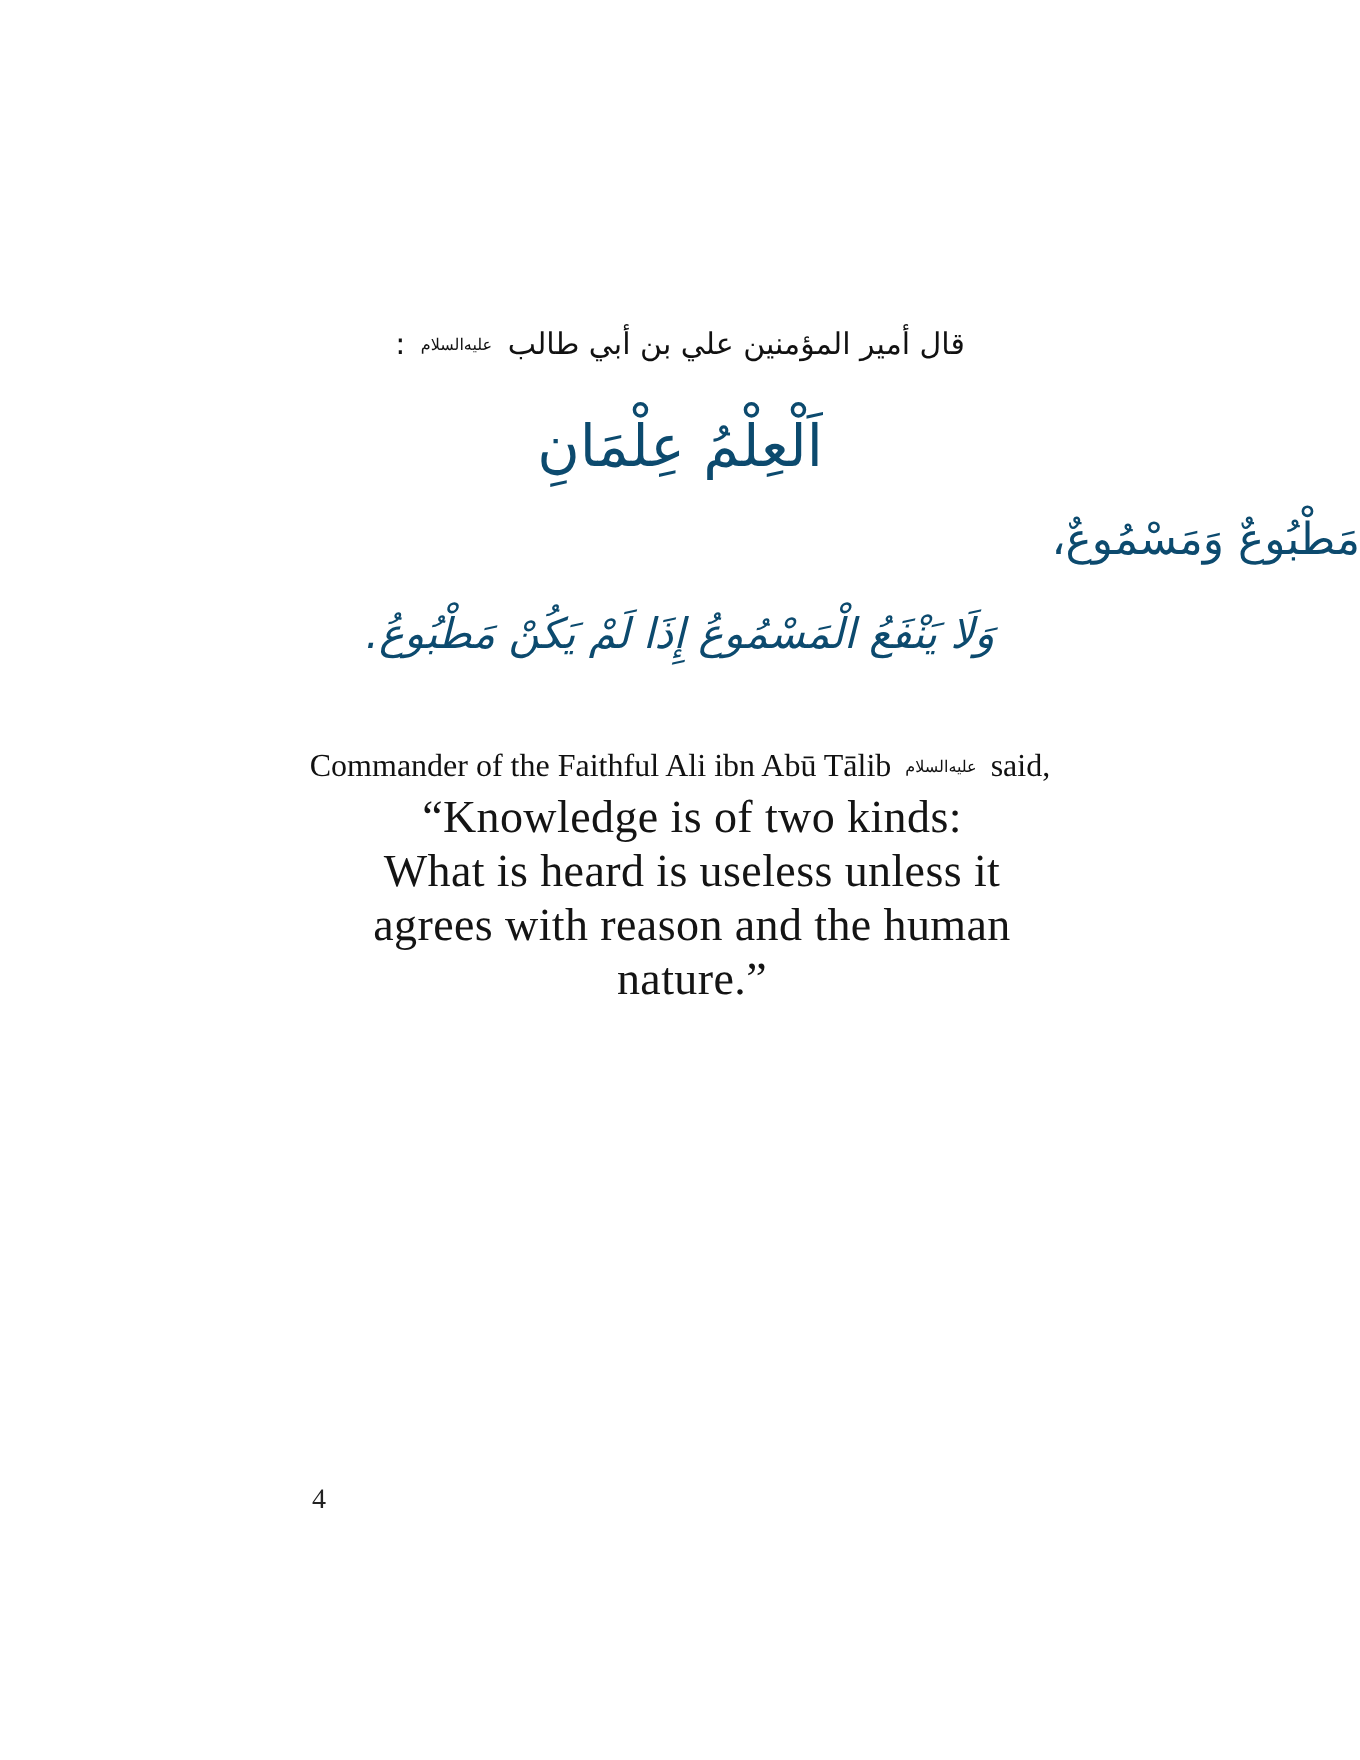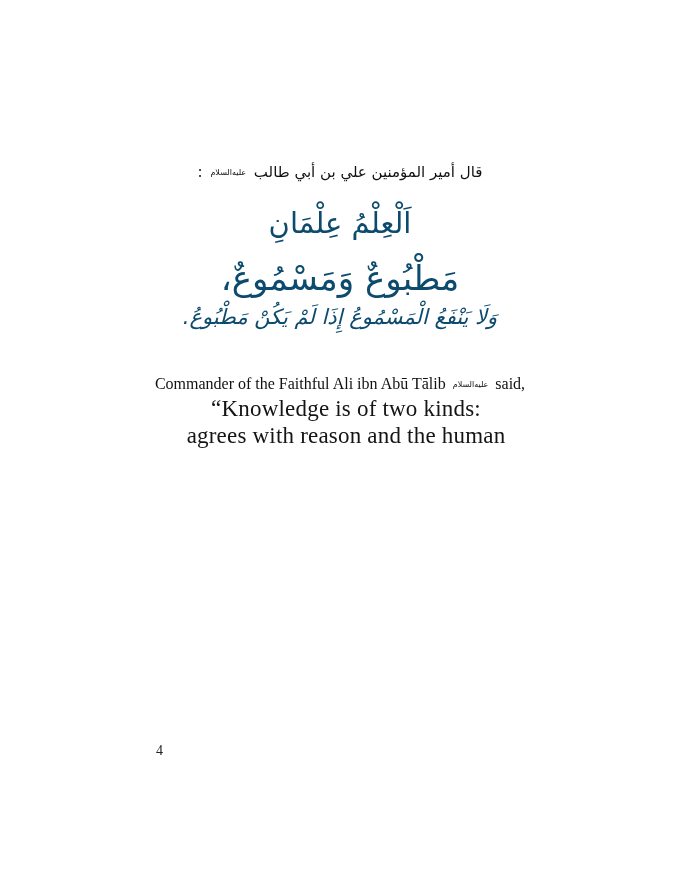--- a/index.html
+++ b/index.html
@@ -41,21 +41,21 @@
     position: absolute;
     left: 0;
     right: 0;
     text-align: center;
     direction: rtl;
     unicode-bidi: embed;
     font-family: "DejaVu Sans", sans-serif;
     color: #0c4a6e;
   }
   .callig-1 { top: 206px; font-size: 29px; }
-  .callig-2 { top: 258px; font-size: 34px; }
+  .callig-2 { top: 258px; font-size: 22px; text-align: right; }
   .callig-3 { top: 305px; font-size: 21px; font-style: italic; }
   .eng-attrib {
     position: absolute;
     top: 363px;
     left: 0;
     right: 0;
     text-align: center;
     font-family: "Liberation Serif", serif;
     font-size: 16px;
     color: #111111;
@@ -109,19 +109,21 @@
   <div class="callig callig-3">وَلَا يَنْفَعُ الْمَسْمُوعُ إِذَا لَمْ يَكُنْ مَطْبُوعُ.</div>
 
   <div class="eng-attrib">
     <span>Commander of the Faithful Ali ibn Abū Tālib</span>
     <span class="honorific">عليه‌السلام</span>
     <span>said,</span>
   </div>
 
   <div class="quote">
     <div>“Knowledge is of two kinds:</div>
+    <div>What is heard is useless unless it</div>
     <div>agrees with reason and the human</div>
+    <div>nature.”</div>
   </div>
 
   <div class="page-num">4</div>
 
 
 </div>
 
 </body></html>

